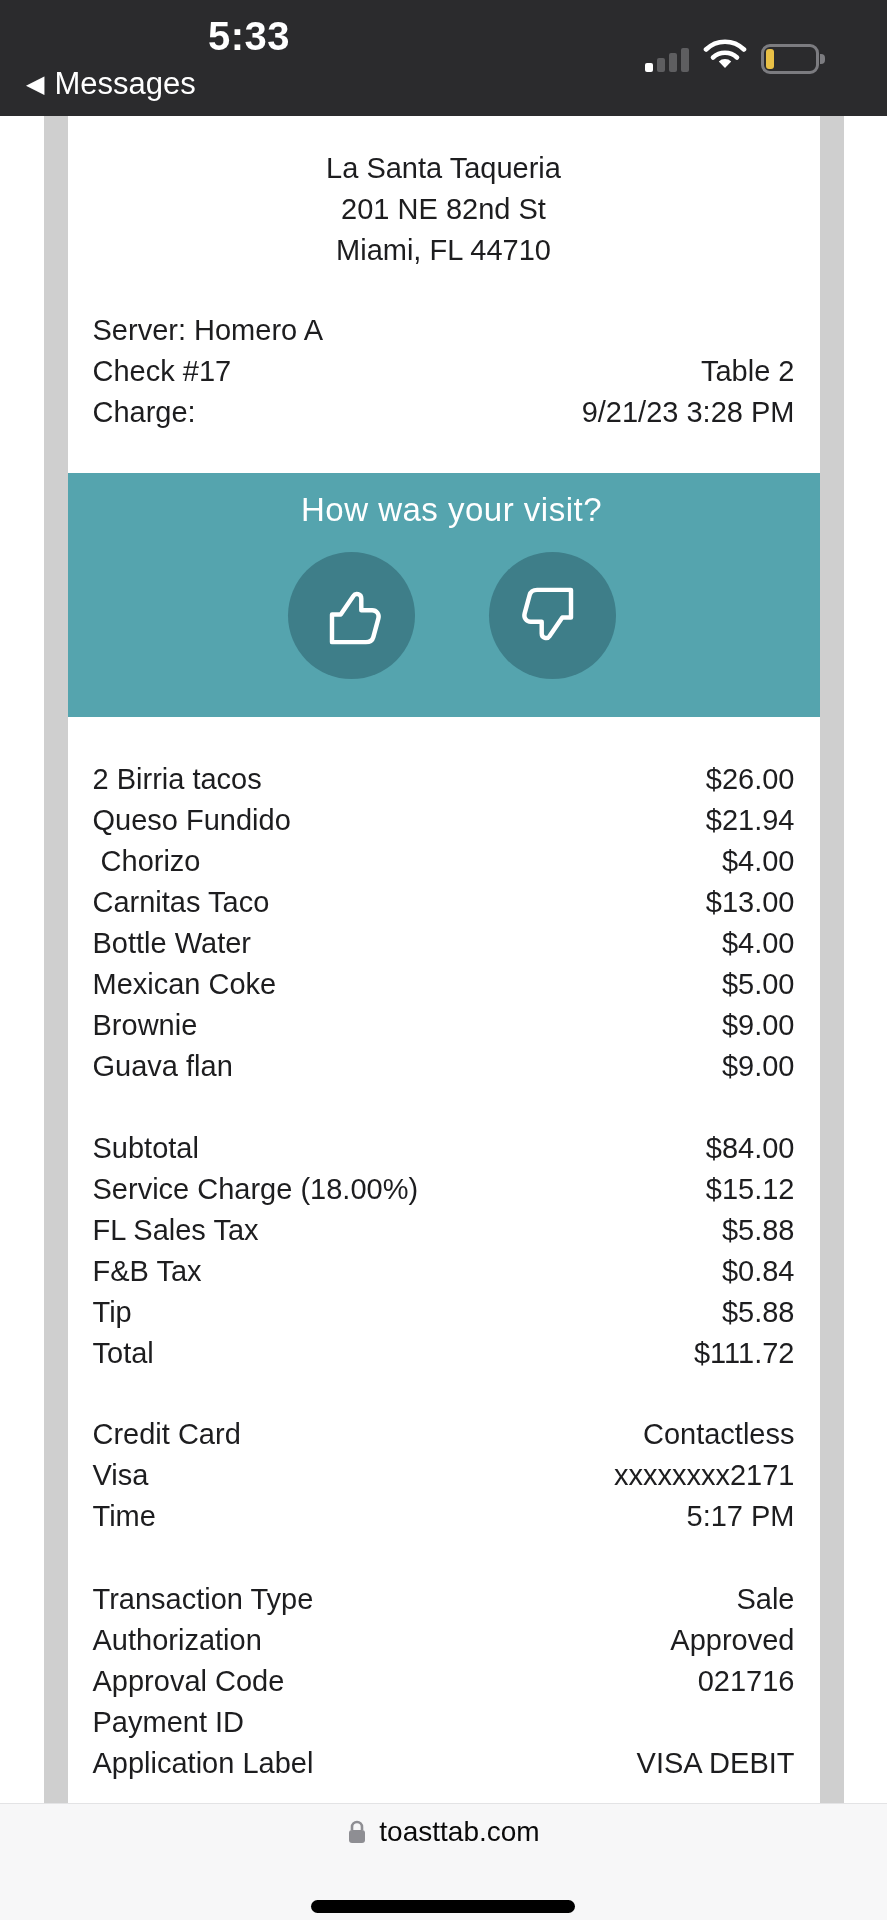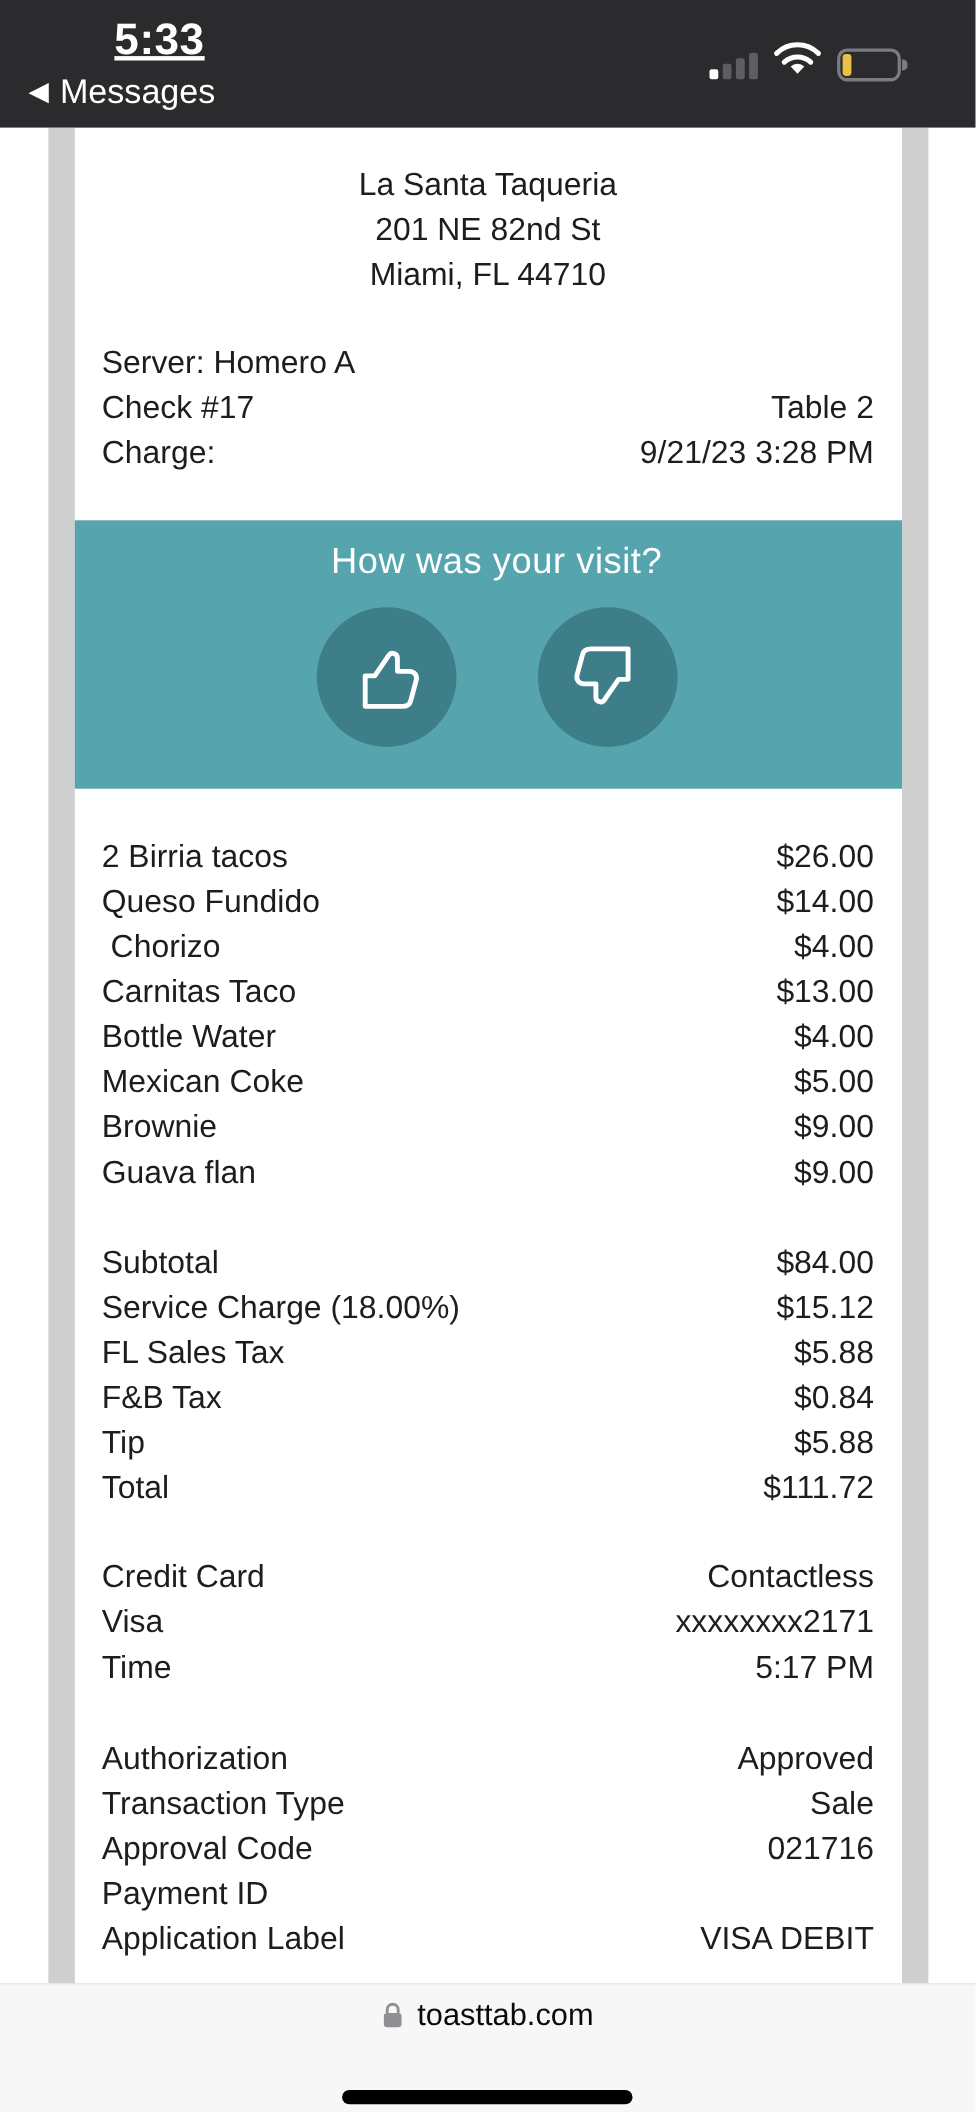--- a/index.html
+++ b/index.html
@@ -20,21 +20,21 @@
     color:var(--ink);
   }
 
   
   .statusbar{
     position:absolute;top:0;left:0;width:887px;height:116px;
     background:var(--status-bar-bg);color:#fff;z-index:30;
   }
   .sb-time{
     position:absolute;top:14px;left:0;width:290px;
-    text-align:center;font-size:40px;font-weight:700;letter-spacing:.5px;text-decoration:underline;
+    text-align:right;font-size:40px;font-weight:700;letter-spacing:.5px;
   }
   .sb-back{
     position:absolute;left:26px;top:66px;
     display:flex;align-items:center;gap:10px;
     font-size:31px;color:#fff;cursor:default;
   }
   .sb-back .tri{font-size:24px;line-height:1;}
   .sb-icons{
     position:absolute;right:60px;top:40px;height:34px;
     display:flex;align-items:flex-end;gap:14px;
@@ -195,21 +195,21 @@
         </div>
       </div>
 
       <div class="items">
           <div class="row">
     <span class="k">2 Birria tacos</span>
     <span class="v">$26.00</span>
   </div>
           <div class="row">
     <span class="k">Queso Fundido</span>
-    <span class="v">$14.00</span>
+    <span class="v">$21.94</span>
   </div>
           <div class="row">
     <span class="k"> Chorizo</span>
     <span class="v">$4.00</span>
   </div>
           <div class="row">
     <span class="k">Carnitas Taco</span>
     <span class="v">$13.00</span>
   </div>
           <div class="row">
@@ -267,26 +267,26 @@
     <span class="v">xxxxxxxx2171</span>
   </div>
           <div class="row">
     <span class="k">Time</span>
     <span class="v">5:17 PM</span>
   </div>
         </div>
 
       <div class="transaction">
           <div class="row">
+    <span class="k">Transaction Type</span>
+    <span class="v">Sale</span>
+  </div>
+          <div class="row">
     <span class="k">Authorization</span>
     <span class="v">Approved</span>
-  </div>
-          <div class="row">
-    <span class="k">Transaction Type</span>
-    <span class="v">Sale</span>
   </div>
           <div class="row">
     <span class="k">Approval Code</span>
     <span class="v">021716</span>
   </div>
           <div class="row">
     <span class="k">Payment ID</span>
   </div>
           <div class="row">
     <span class="k">Application Label</span>

